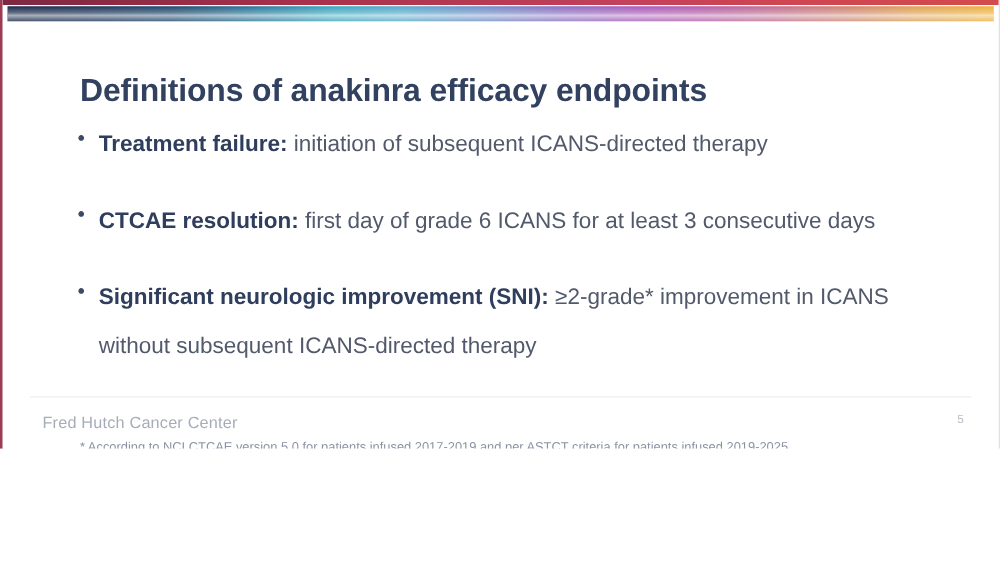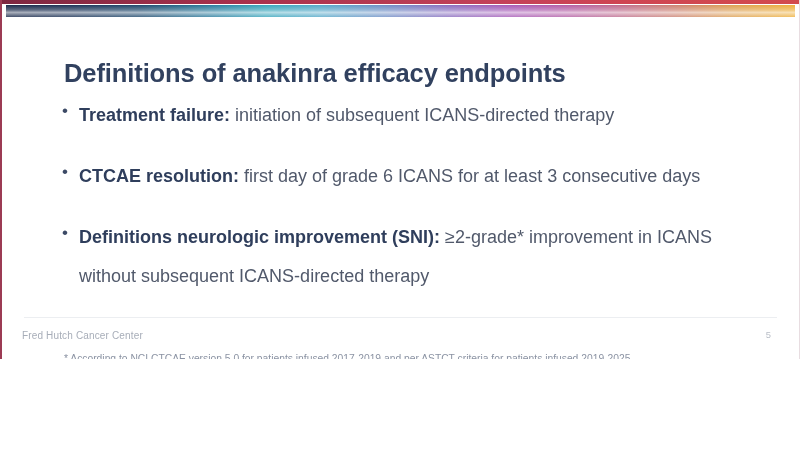--- a/index.html
+++ b/index.html
@@ -143,22 +143,22 @@
     position: absolute;
     top: 0;
     left: 22px;
     right: 22px;
     height: 1px;
     background: #eceef1;
   }
   .footer-brand {
     position: absolute;
     top: 13px;
-    left: 20px;
-    font-size: 10px;
+    left: 32px;
+    font-size: 13px;
     color: #a7adb8;
     letter-spacing: 0.15px;
   }
   .footer-page {
     position: absolute;
     top: 12px;
     right: 28px;
     font-size: 9.4px;
     color: #b9bec7;
   }
@@ -186,21 +186,21 @@
     <div class="bullet">
       <span class="bullet-marker">•</span>
       <div class="bullet-body">
         <span class="bullet-lead">CTCAE resolution:</span><span class="bullet-rest"> first day of grade 6 ICANS for at least 3 consecutive days</span>
       </div>
     </div>
 
     <div class="bullet">
       <span class="bullet-marker">•</span>
       <div class="bullet-body">
-        <span class="bullet-lead">Definitions neurologic improvement (SNI):</span><span class="bullet-rest"> ≥2-grade* improvement in ICANS without subsequent ICANS-directed therapy</span>
+        <span class="bullet-lead">Significant neurologic improvement (SNI):</span><span class="bullet-rest"> ≥2-grade* improvement in ICANS without subsequent ICANS-directed therapy</span>
       </div>
     </div>
 
   </div>
 
   <div class="footnote">* According to NCI CTCAE version 5.0 for patients infused 2017-2019 and per ASTCT criteria for patients infused 2019-2025</div>
 
   <div class="footer">
     <div class="footer-rule"></div>
     <div class="footer-brand">Fred Hutch Cancer Center</div>

